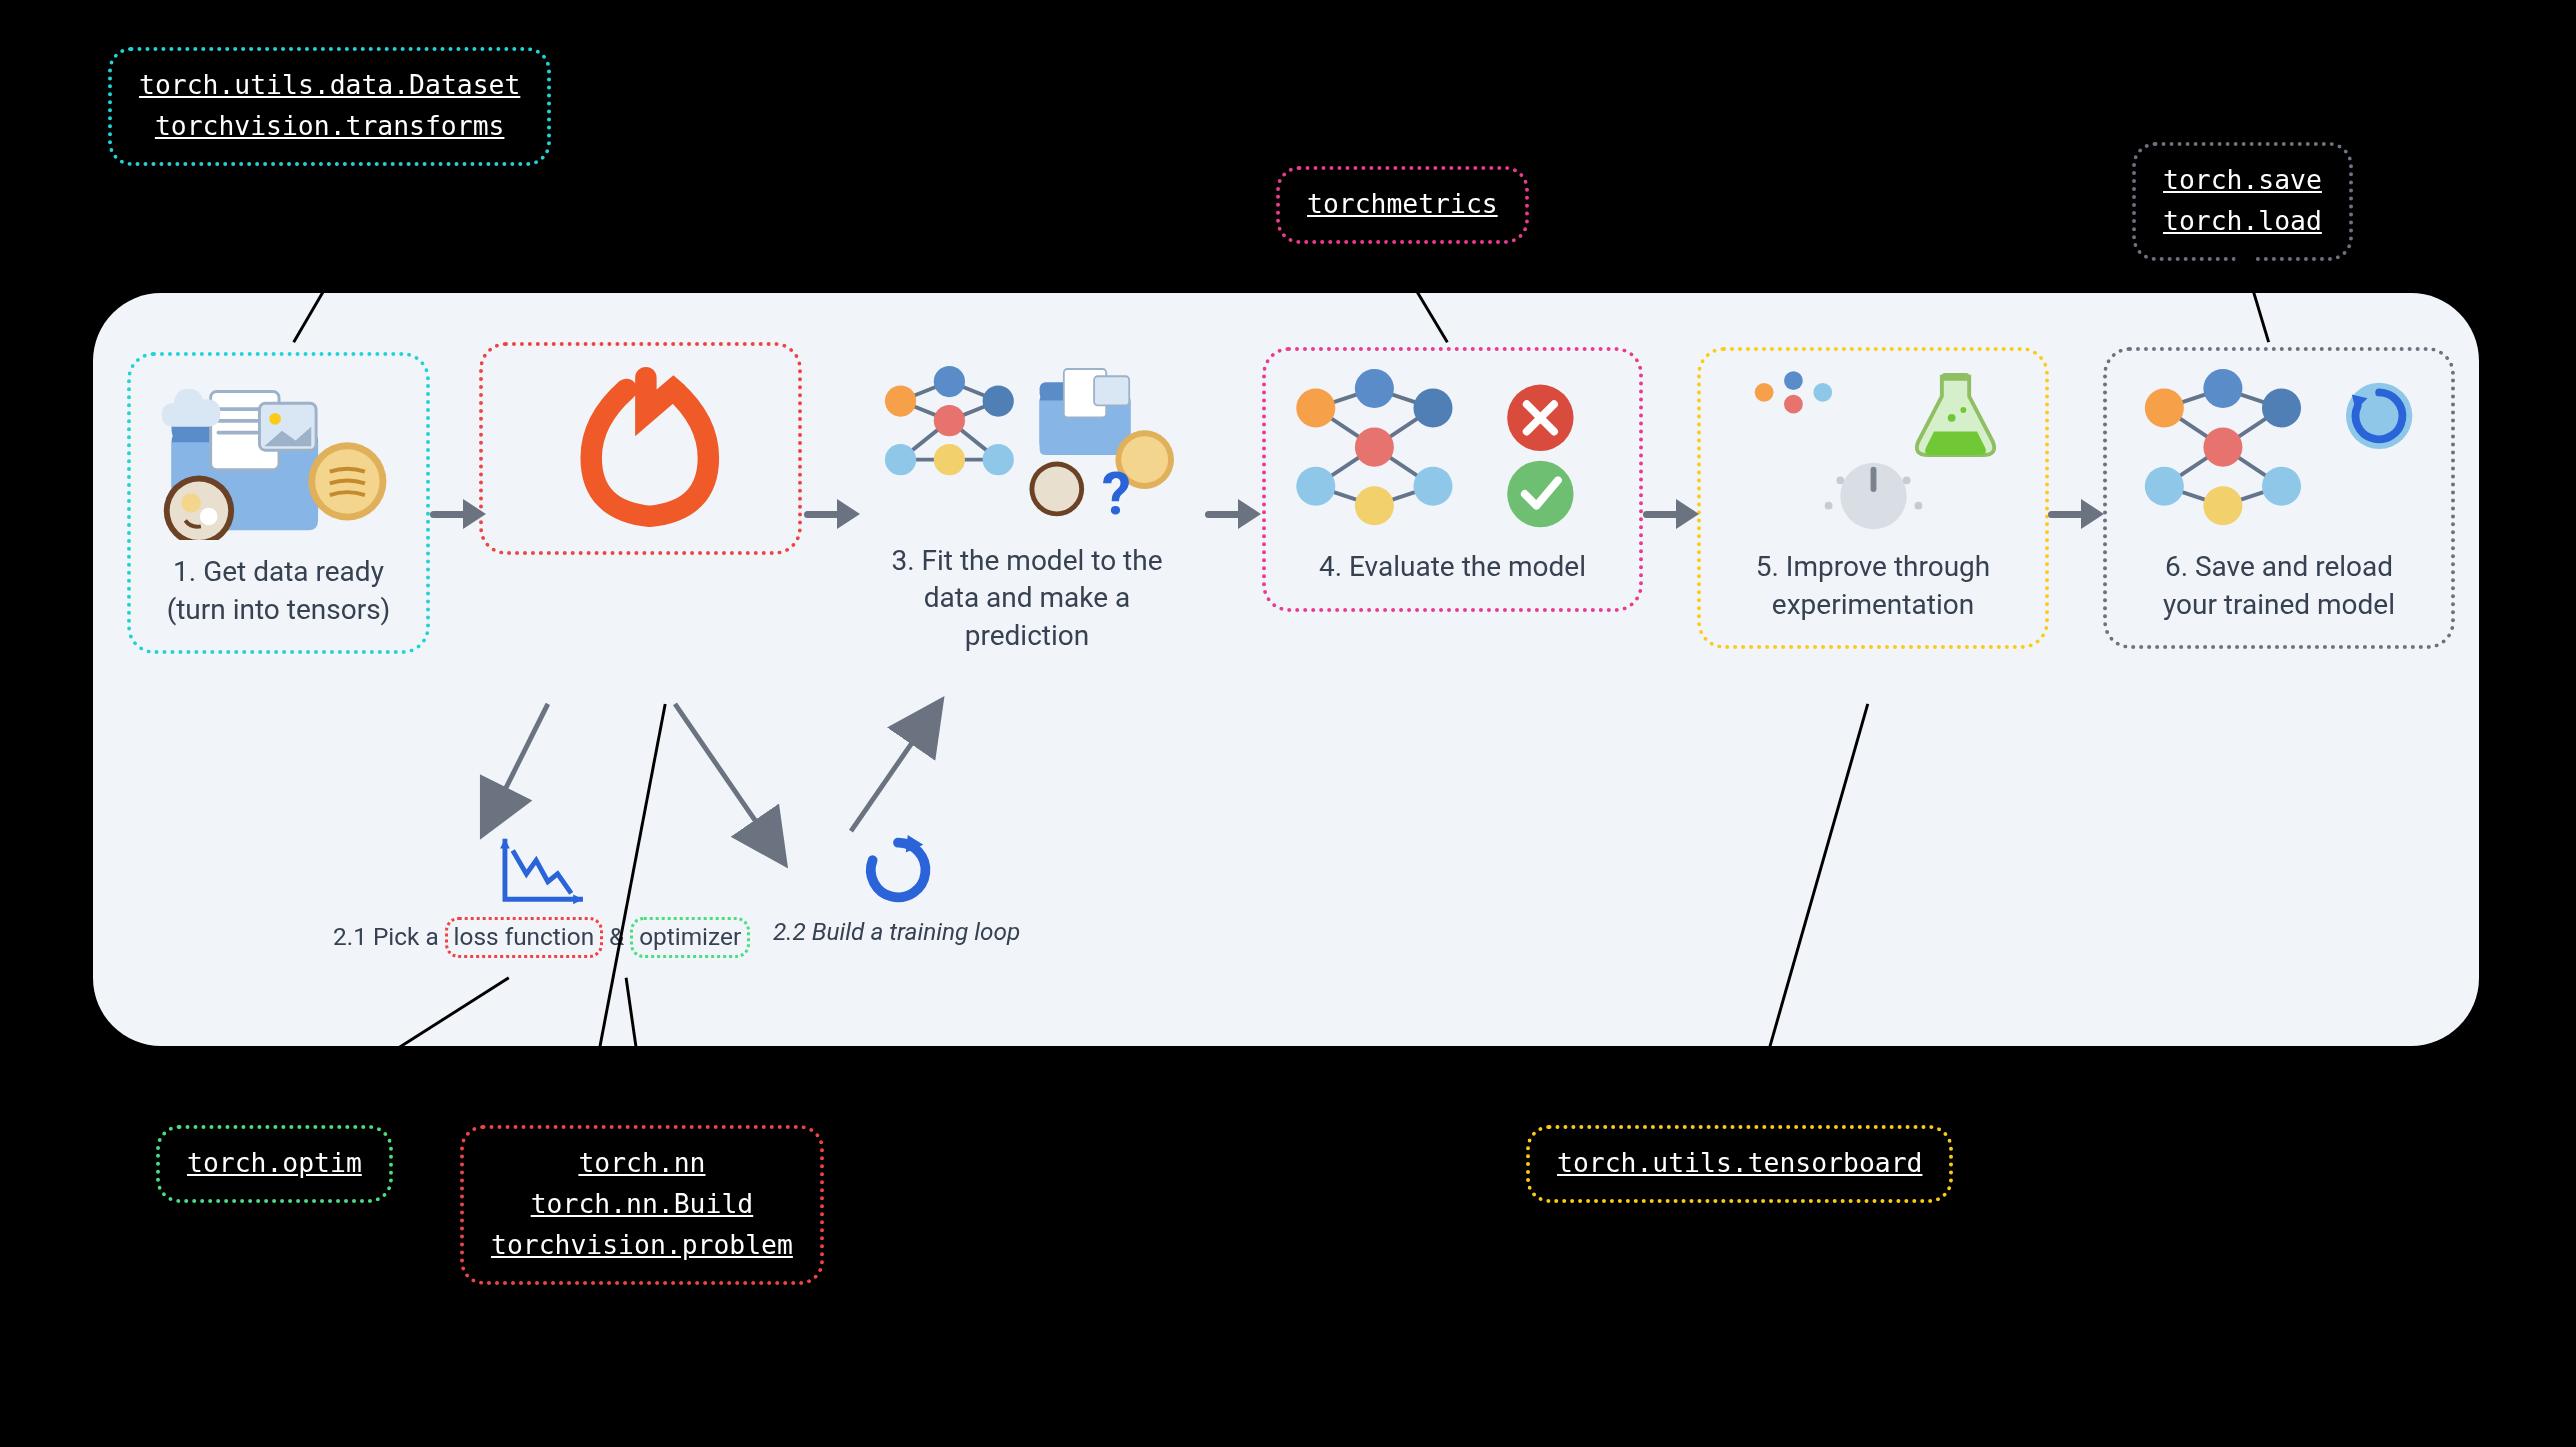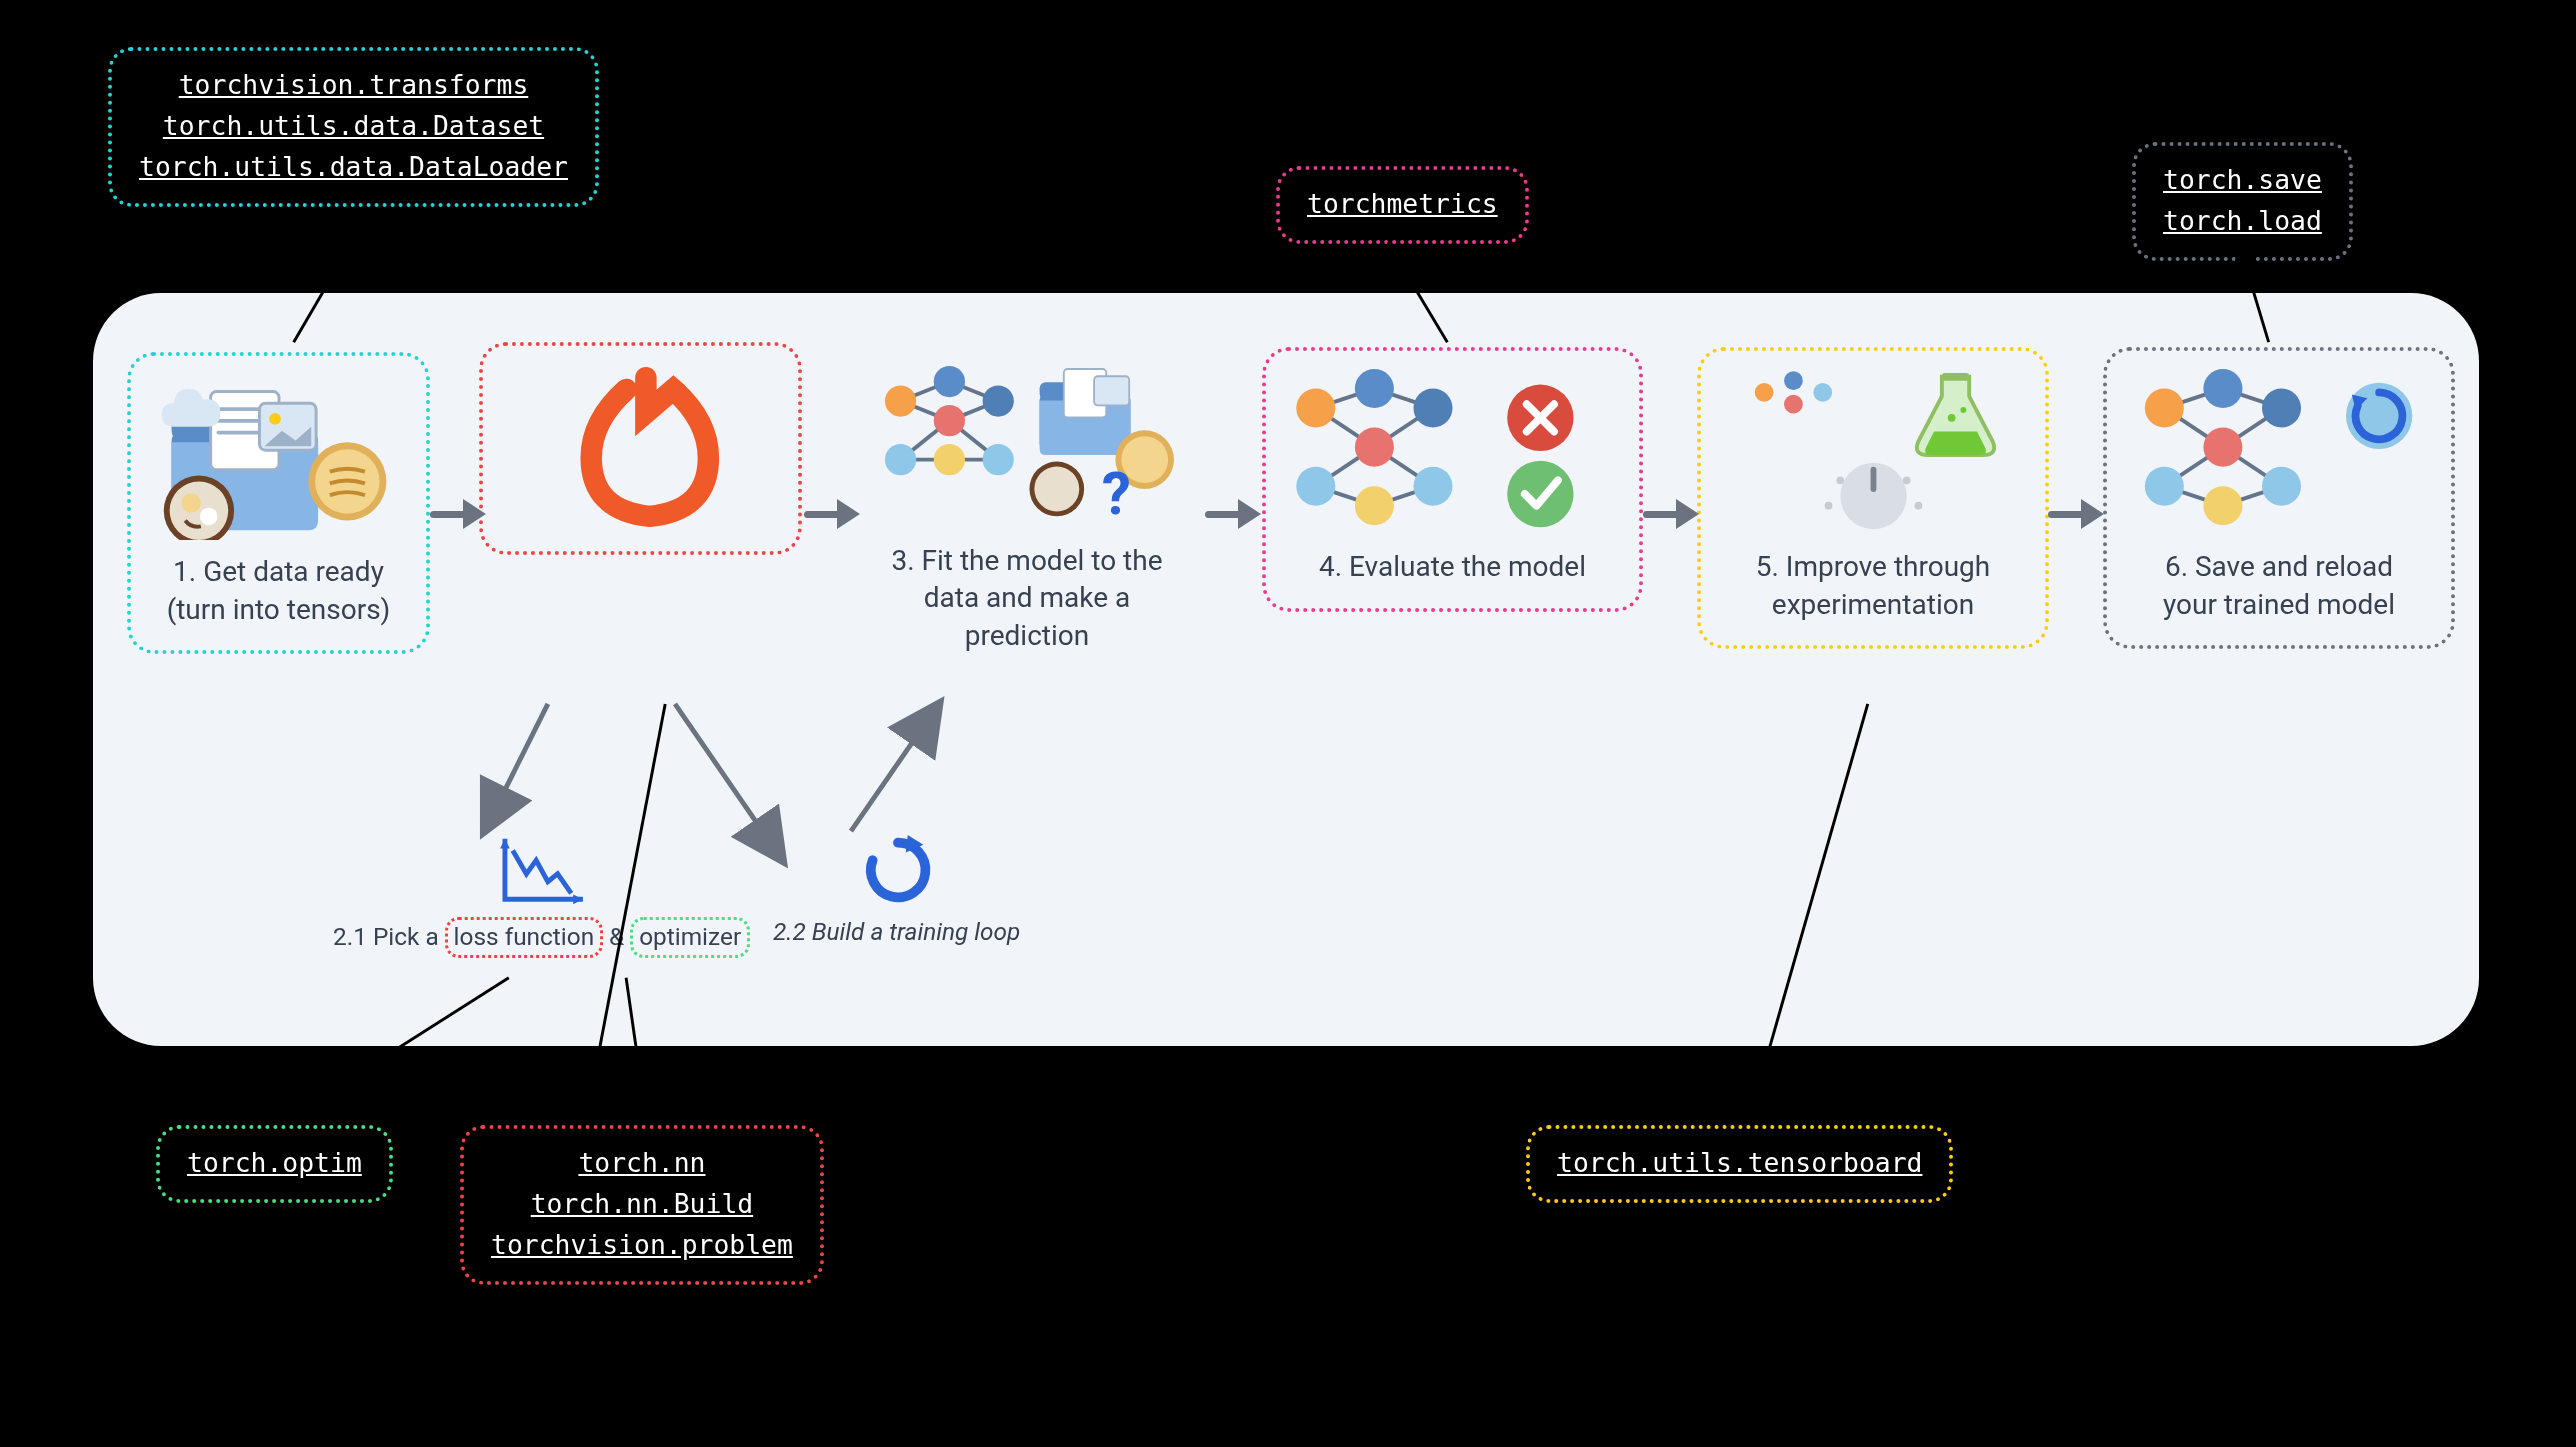--- a/index.html
+++ b/index.html
@@ -119,23 +119,22 @@
   .nn-svg .edge { stroke: #64748b; stroke-width: 4; }
   .nn-svg .n { stroke: none; }
 
 </style>
 </head>
 <body>
 
 <div class="panel"></div>
 
 <div class="outer-box mono" style="left:108px; top:47px; border-color:var(--teal);">
+  <div class="row">torch.utils.data.Dataset</div>
   <div class="row">torchvision.transforms</div>
-  <div class="row">torch.utils.data.Dataset</div>
-  <div class="row">torch.utils.data.DataLoader</div>
 </div>
 
 <div class="outer-box mono" style="left:1276px; top:166px; border-color:var(--pink);">
   <div class="row">torchmetrics</div>
 </div>
 
 <div class="outer-box mono" style="left:2132px; top:142px; border-color:var(--gray);">
   <div class="row">torch.save</div>
   <div class="row">torch.load</div>
 </div>

